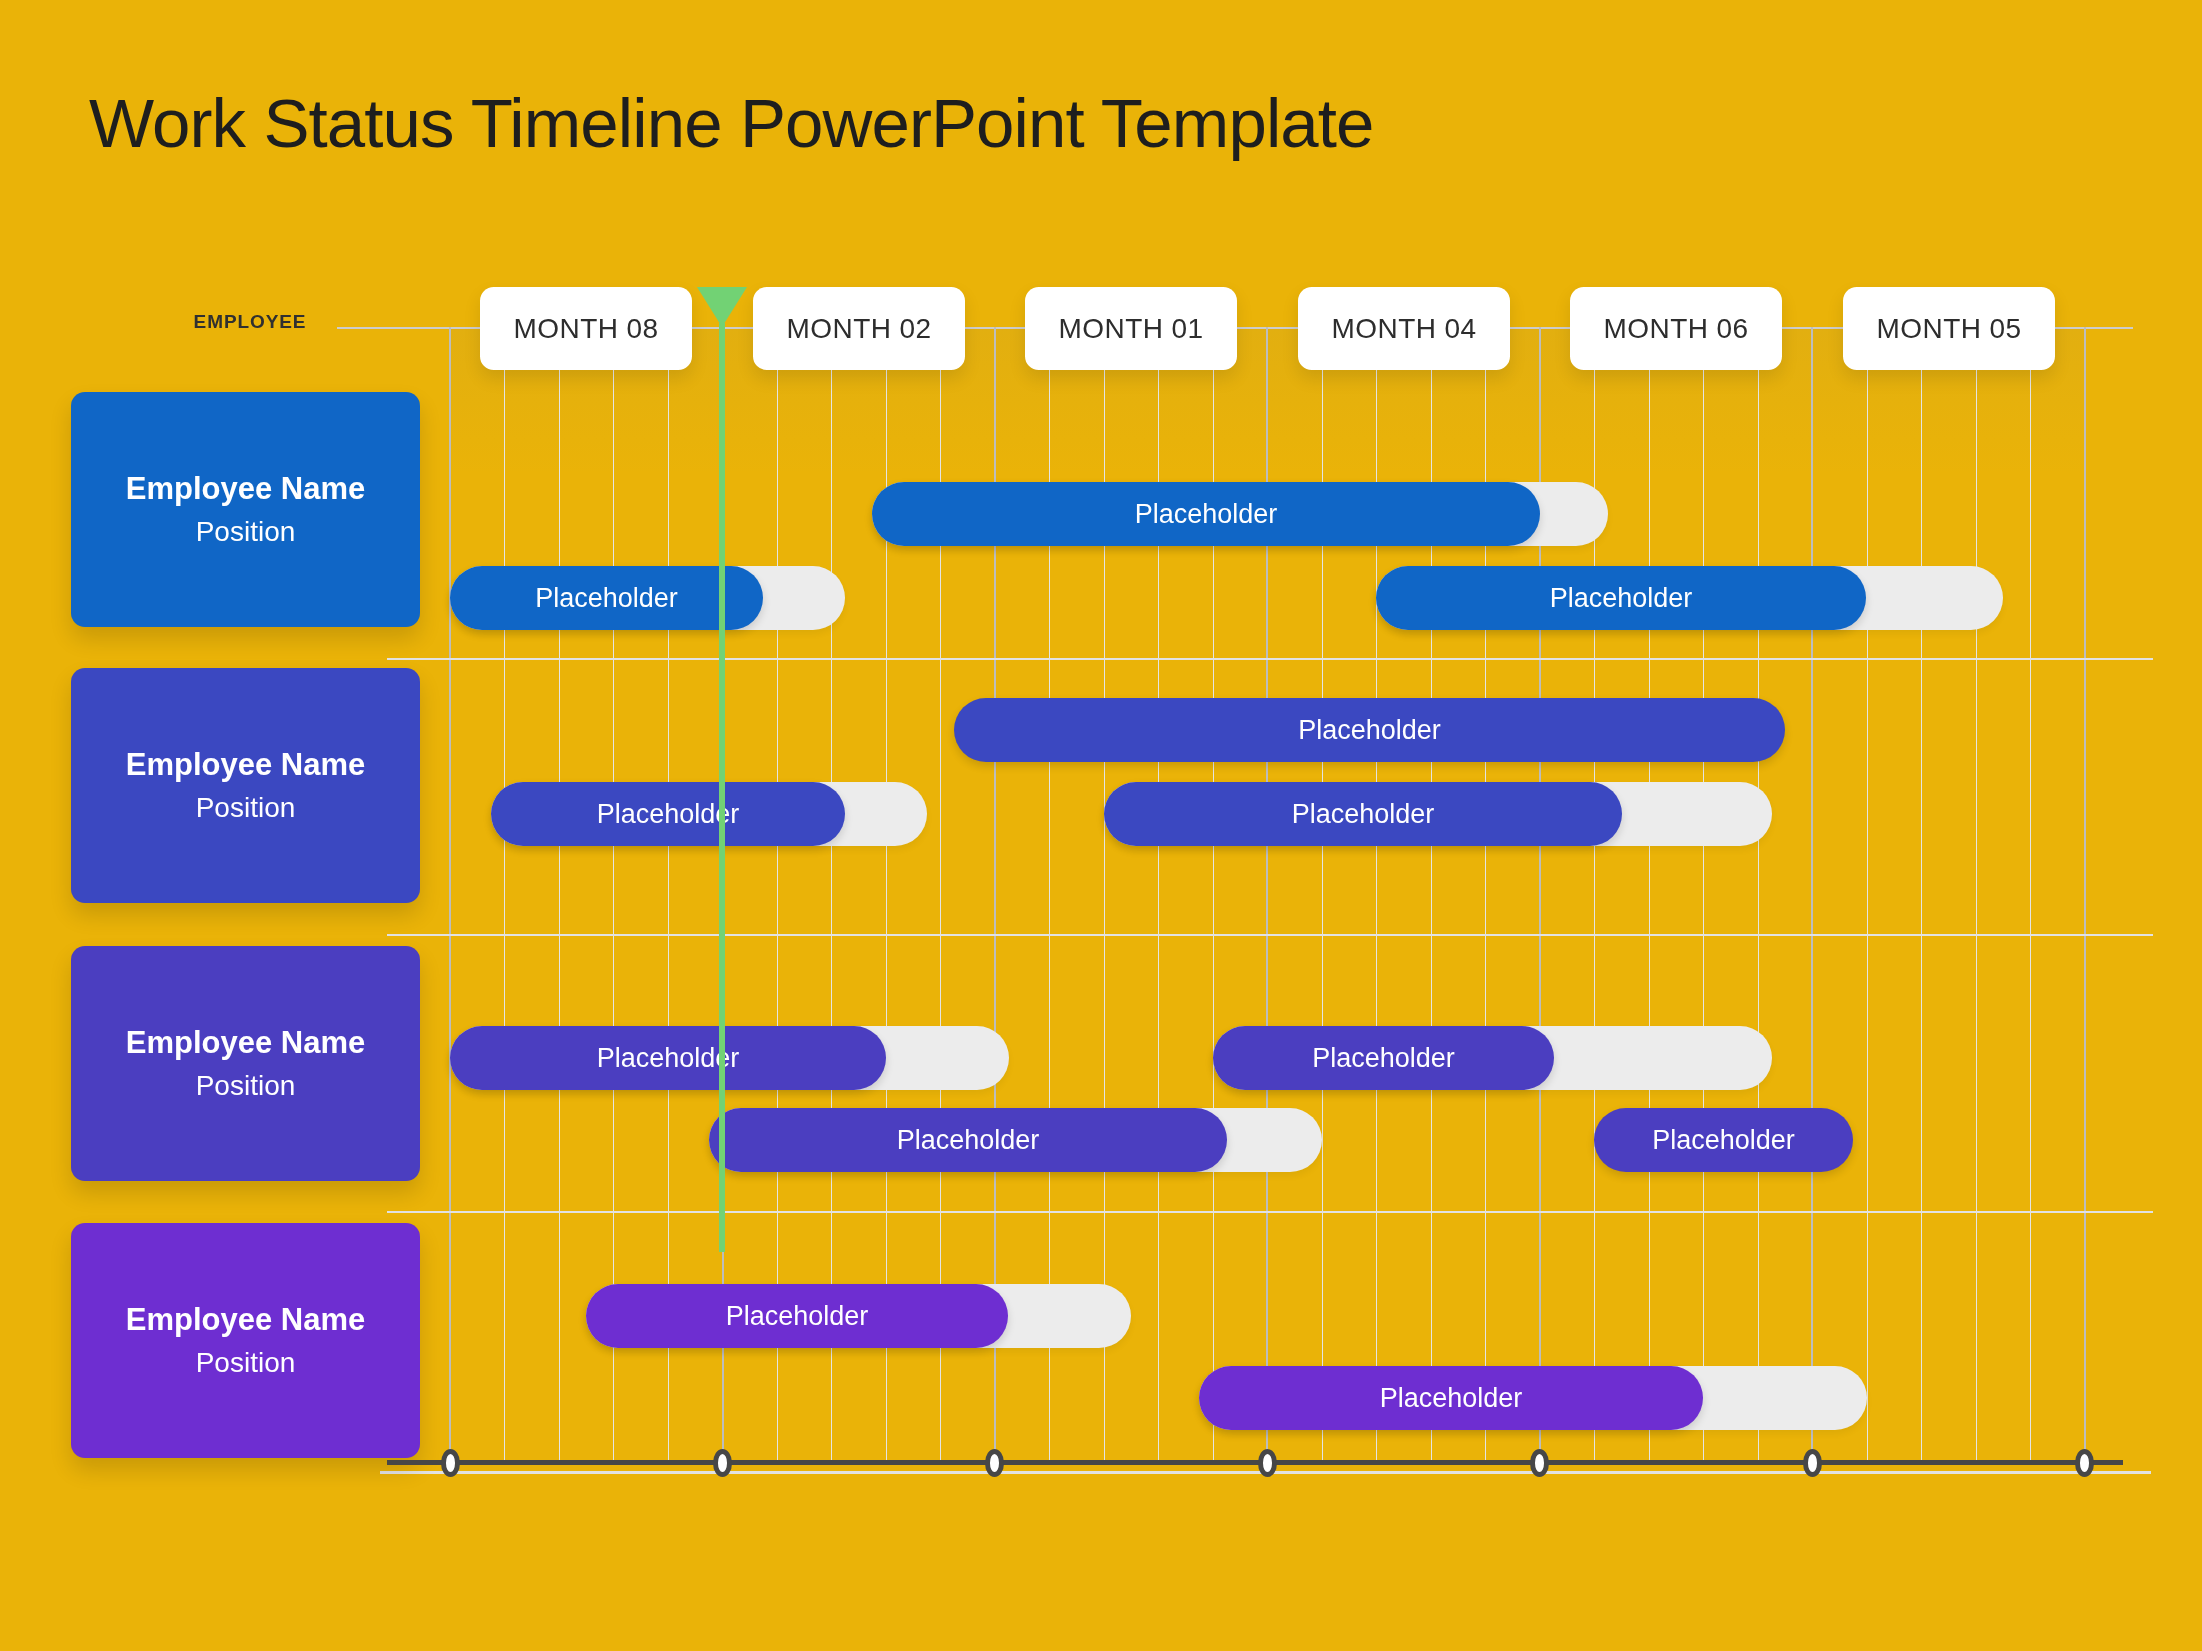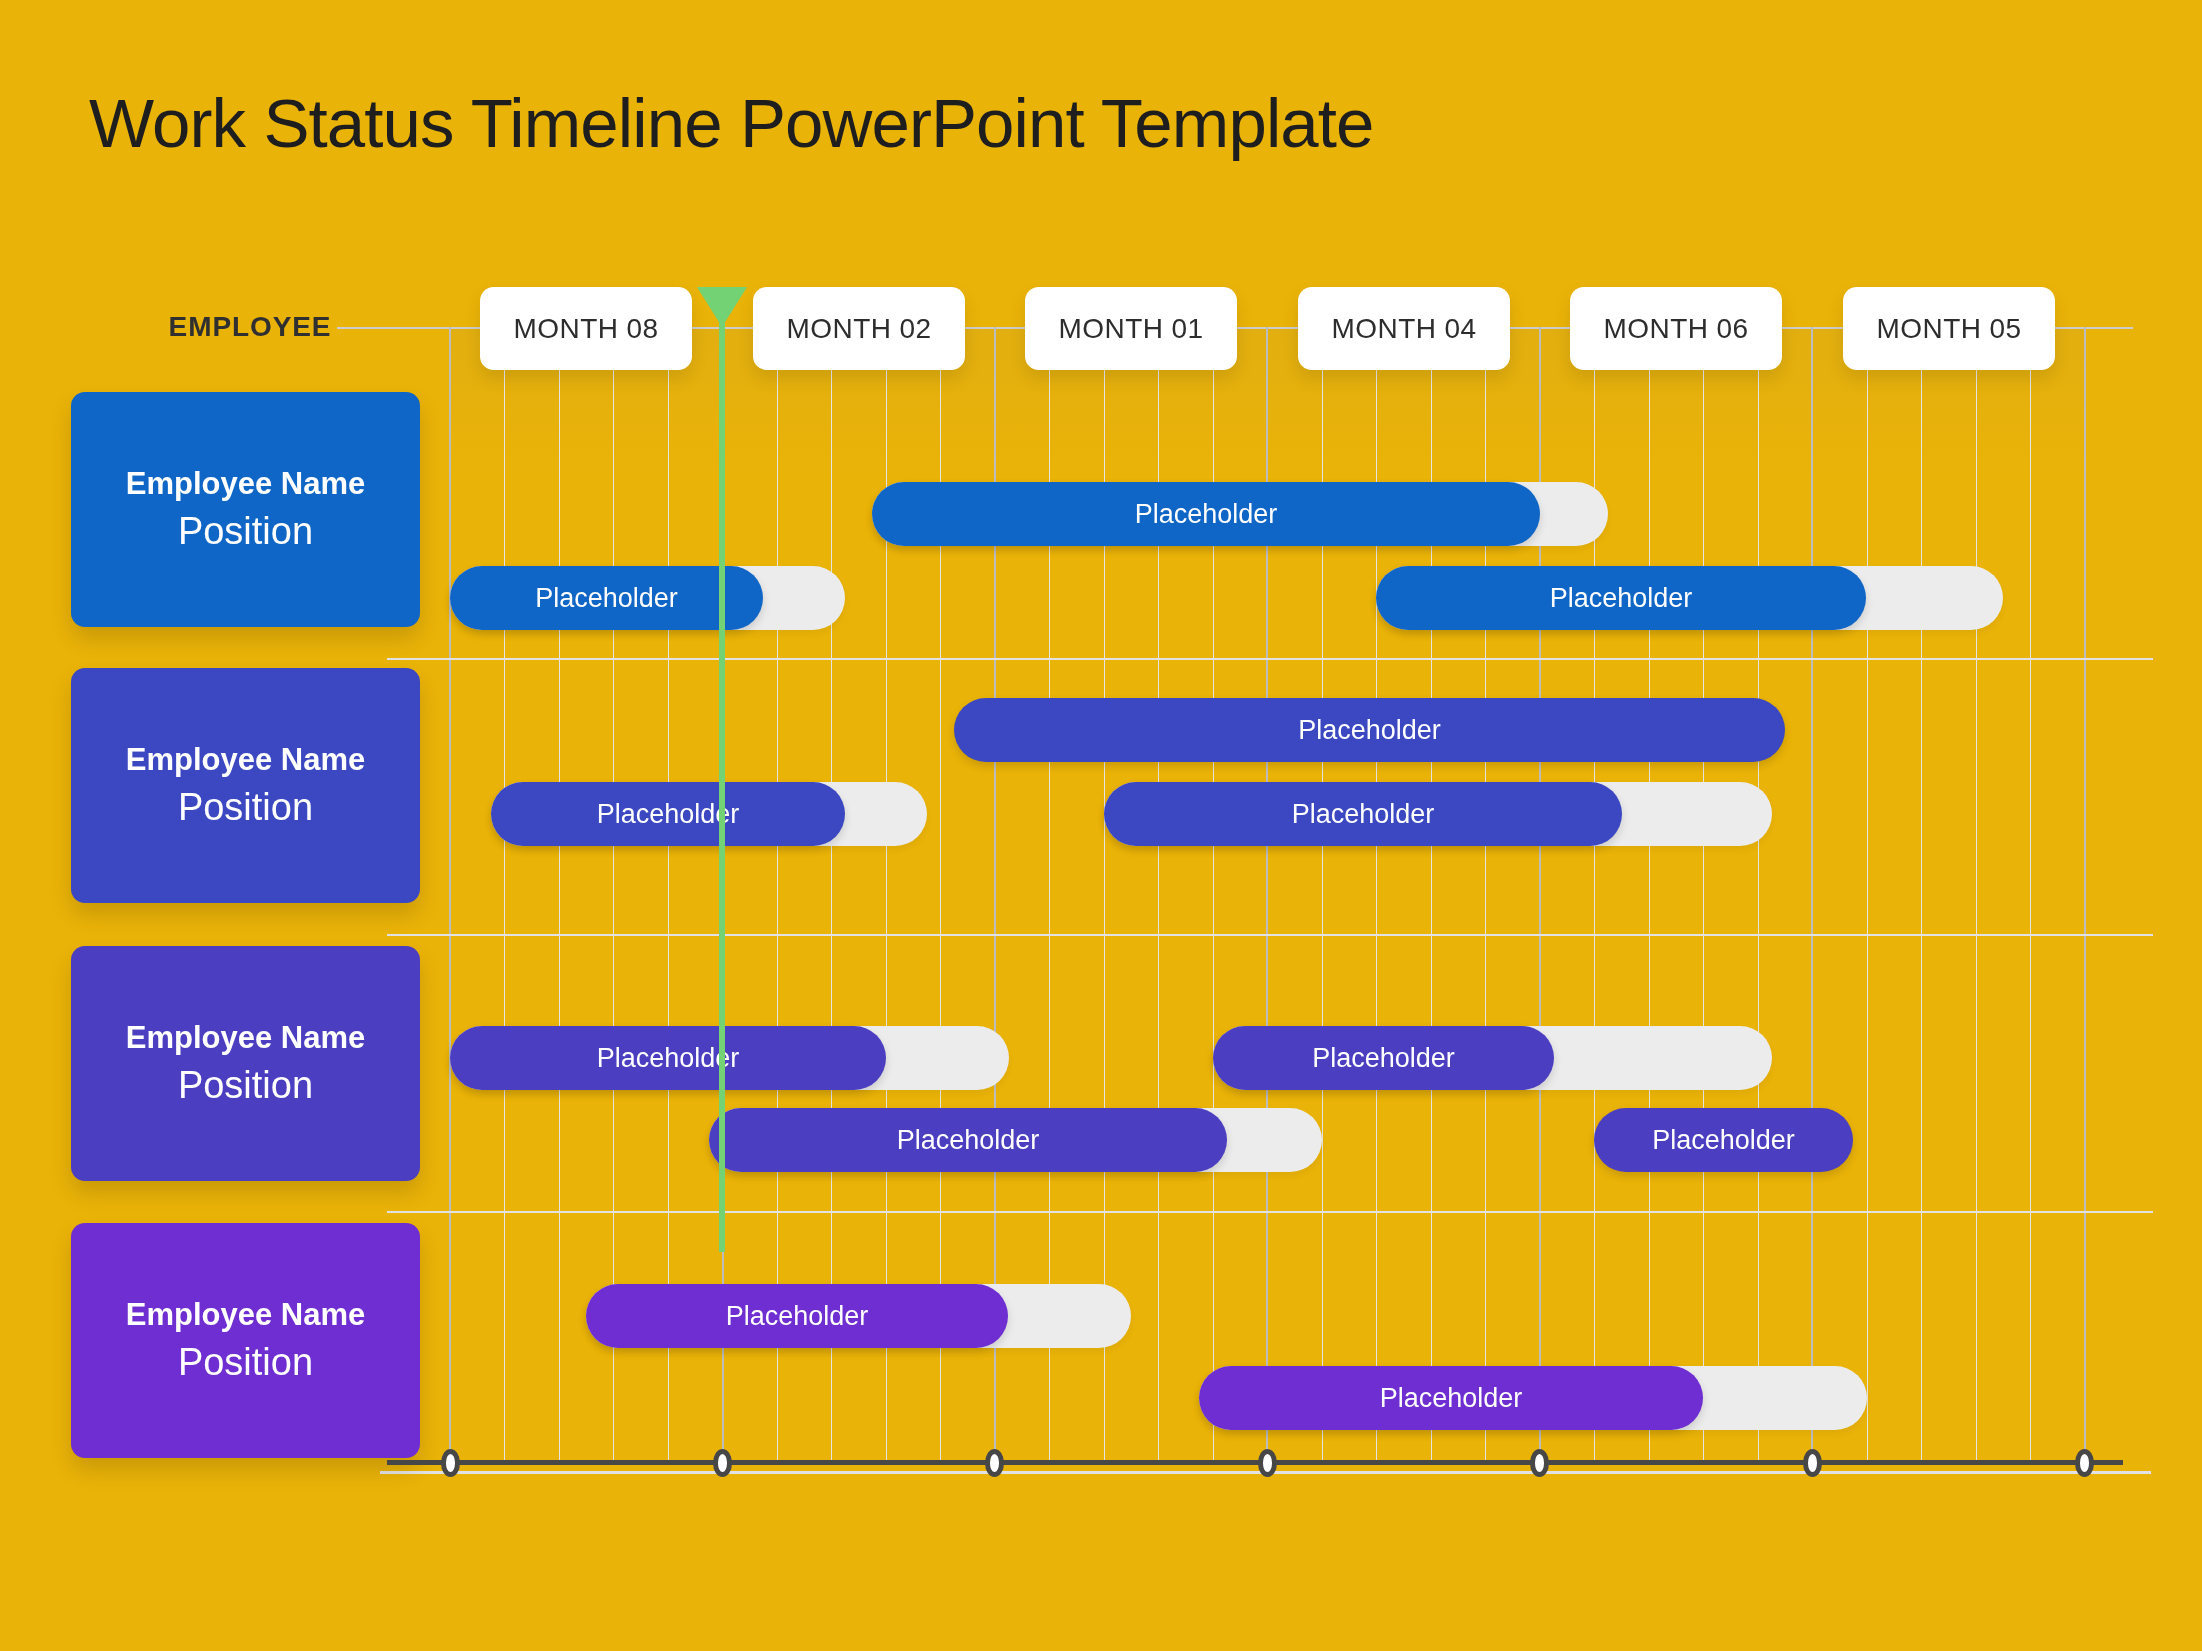--- a/index.html
+++ b/index.html
@@ -6,40 +6,40 @@
   .slide{
     position:relative;width:2203px;height:1652px;background:#eab308;
     font-family:"Liberation Sans",sans-serif;overflow:hidden;
   }
   .title{
     position:absolute;left:89px;top:84px;font-size:69px;font-weight:400;
     color:#1e1e1e;letter-spacing:-0.9px;white-space:nowrap;
   }
   .employee-header{
     position:absolute;left:82px;top:311px;width:336px;text-align:center;
-    font-size:28px;font-weight:700;letter-spacing:0.9px;color:#303030;
+    font-size:19px;font-weight:700;letter-spacing:0.9px;color:#303030;
   }
   .header-line{position:absolute;height:1.7px;}
   .chart-shade{position:absolute;pointer-events:none;}
   .gridline{position:absolute;width:0.9px;}
   .gridline.major{width:1.7px;}
   .row-sep{position:absolute;height:1.7px;}
   .month-card{
     position:absolute;background:#ffffff;border-radius:13.8px;
     box-shadow:0 8.6px 17px rgba(0,0,0,0.10);display:flex;align-items:center;
     justify-content:center;z-index:5;
   }
   .month-card span{font-size:28px;color:#2d2d2d;letter-spacing:0.4px;}
   .employee-card{
     position:absolute;border-radius:14px;display:flex;flex-direction:column;
     align-items:center;justify-content:center;gap:8.6px;color:#ffffff;
     box-shadow:0 12px 22.4px rgba(0,0,0,0.14);z-index:3;
   }
   .employee-card .emp-name{font-size:31px;font-weight:700;}
-  .employee-card .emp-pos{font-size:38px;font-weight:400;}
+  .employee-card .emp-pos{font-size:28px;font-weight:400;}
   .bar-track{
     position:absolute;border-radius:32px;z-index:2;
     box-shadow:0 4.3px 7.7px rgba(0,0,0,0.05);
   }
   .gantt-bar{
     position:absolute;border-radius:32px;display:flex;align-items:center;
     justify-content:center;z-index:3;box-shadow:0 4.3px 8.6px rgba(0,0,0,0.14);
   }
   .gantt-bar span{font-size:27px;color:#ffffff;}
   .today-line{position:absolute;z-index:4;}

